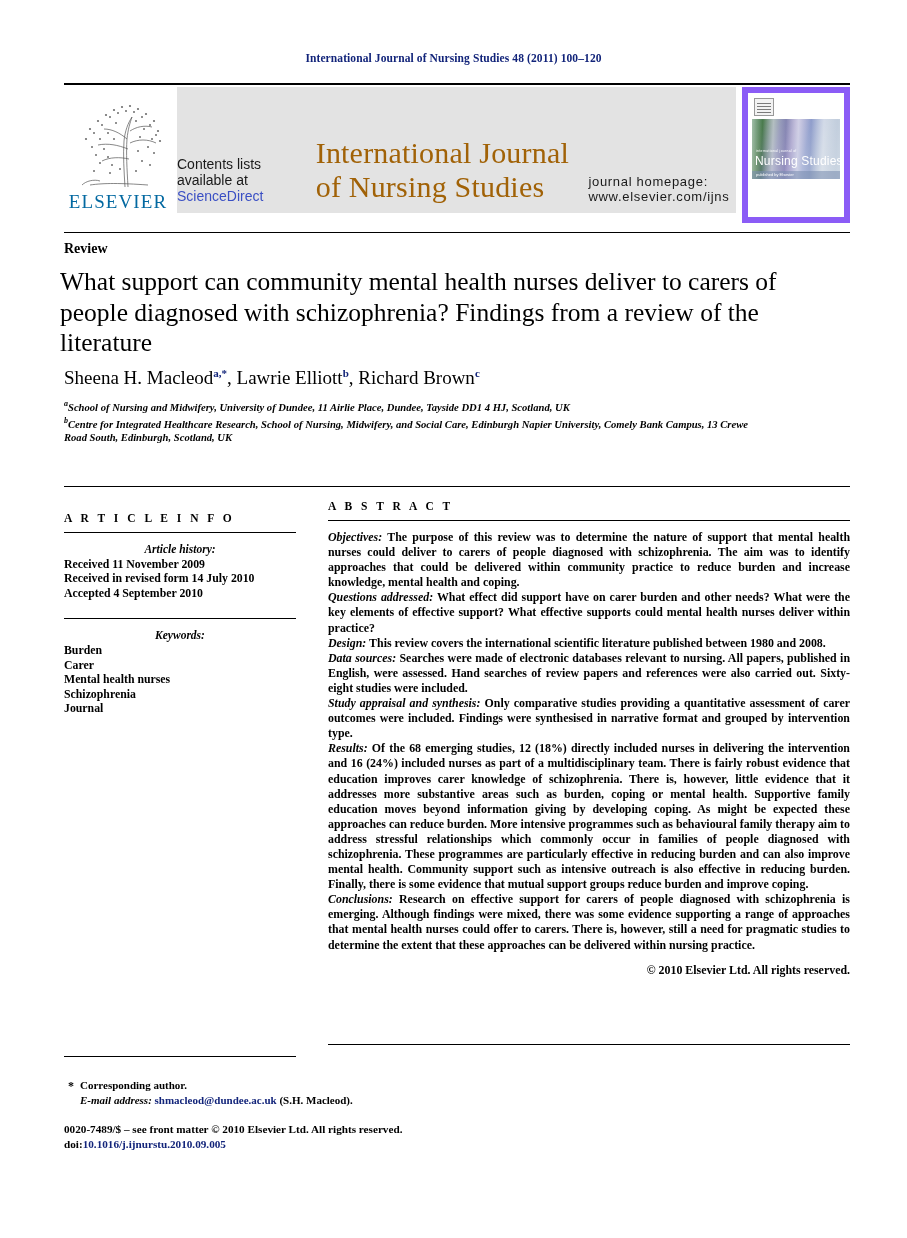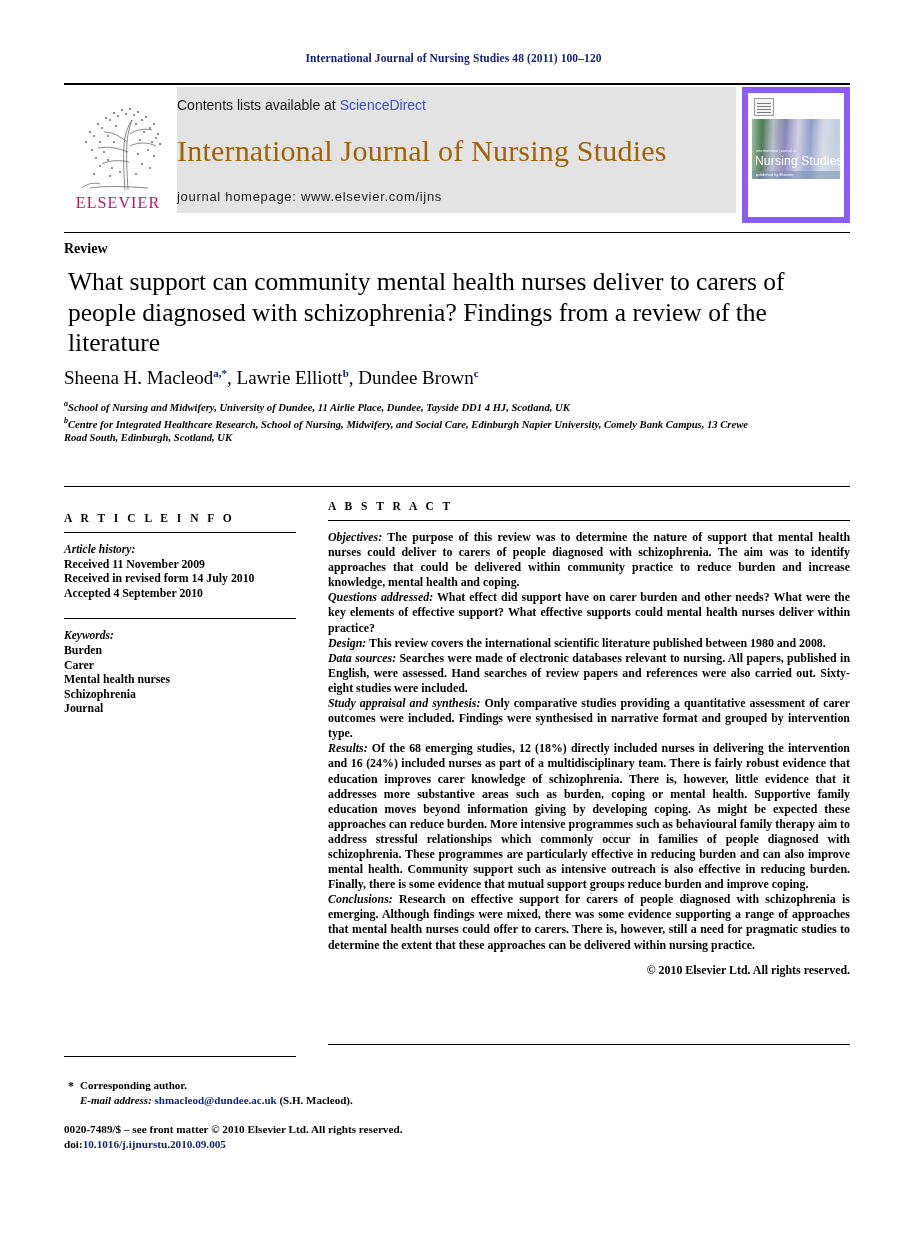--- a/index.html
+++ b/index.html
@@ -54,34 +54,34 @@
     flex: 0 0 108px;
     display: flex;
     flex-direction: column;
     align-items: center;
     justify-content: flex-end;
     padding-bottom: 2px;
   }
   .tree-svg { display: block; }
   .elsevier-word {
     font-family: "Liberation Serif", serif;
-    font-size: 16px;
+    font-size: 19px;
     letter-spacing: 1.1px;
-    color: #be185d;
+    color: #0369a1;
     line-height: 1;
     margin-top: 1px;
   }
   .mast-center {
     flex: 1 1 auto;
     background: #e3e3e3;
     margin-left: 5px;
     margin-right: 6px;
     display: flex;
-    flex-direction: column;
-    align-items: flex-start;
+    flex-direction: row;
+    align-items: flex-end;
     justify-content: space-between;
     padding: 10px 0 9px 0;
   }
   .contents-line {
     font-family: "Liberation Sans", sans-serif;
     font-size: 14px;
     color: #1a1a1a;
   }
   .sd-link {
     color: #3a4fc4;
@@ -166,21 +166,21 @@
   }
   .article-type {
     position: absolute;
     left: 64px; top: 241px;
     font-family: "Liberation Serif", serif;
     font-size: 14px;
     font-weight: bold;
   }
   .article-title {
     position: absolute;
-    left: 68px; top: 267px;
+    left: 60px; top: 267px;
     width: 790px;
     font-family: "Liberation Serif", serif;
     font-size: 25.5px;
     line-height: 30.5px;
     font-weight: normal;
     margin: 0;
   }
   .authors {
     position: absolute;
     left: 64px; top: 367px;
@@ -230,20 +230,21 @@
   }
   .hr-thin {
     border: none;
     border-top: 1px solid #000;
     margin: 0 0 9px 0;
   }
   .meta-label {
     font-style: italic;
     font-weight: bold;
     font-size: 11.5px;
+    text-align: center;
   }
   .meta-list {
     font-family: "Liberation Serif", serif;
     font-size: 11.8px;
     line-height: 14.6px;
     font-weight: bold;
   }
   .kw-block { margin-top: 18px; }
   .abstract-body {
     font-family: "Liberation Serif", serif;
@@ -401,21 +402,21 @@
       </div>
 
     </div>
   </div>
 
   <div class="section-rule" style="top:232px;"></div>
   <div class="article-type">Review</div>
   <h1 class="article-title">What support can community mental health nurses deliver to carers of people diagnosed with schizophrenia? Findings from a review of the literature</h1>
 
   <div class="authors">
-    <span><span>Sheena H. Macleod</span><sup>a,*</sup></span><span>, </span><span><span>Lawrie Elliott</span><sup>b</sup></span><span>, </span><span><span>Dundee Brown</span><sup>c</sup></span>
+    <span><span>Sheena H. Macleod</span><sup>a,*</sup></span><span>, </span><span><span>Lawrie Elliott</span><sup>b</sup></span><span>, </span><span><span>Richard Brown</span><sup>c</sup></span>
   </div>
 
   <div class="affiliations">
     <div><sup>a</sup><span>School of Nursing and Midwifery, University of Dundee, 11 Airlie Place, Dundee, Tayside DD1 4 HJ, Scotland, UK</span></div>
     <div><sup>b</sup><span>Centre for Integrated Healthcare Research, School of Nursing, Midwifery, and Social Care, Edinburgh Napier University, Comely Bank Campus, 13 Crewe Road South, Edinburgh, Scotland, UK</span></div>
   </div>
 
   <div class="section-rule rule-top-info" style="top:486px;"></div>
 
   <div class="col-left">

